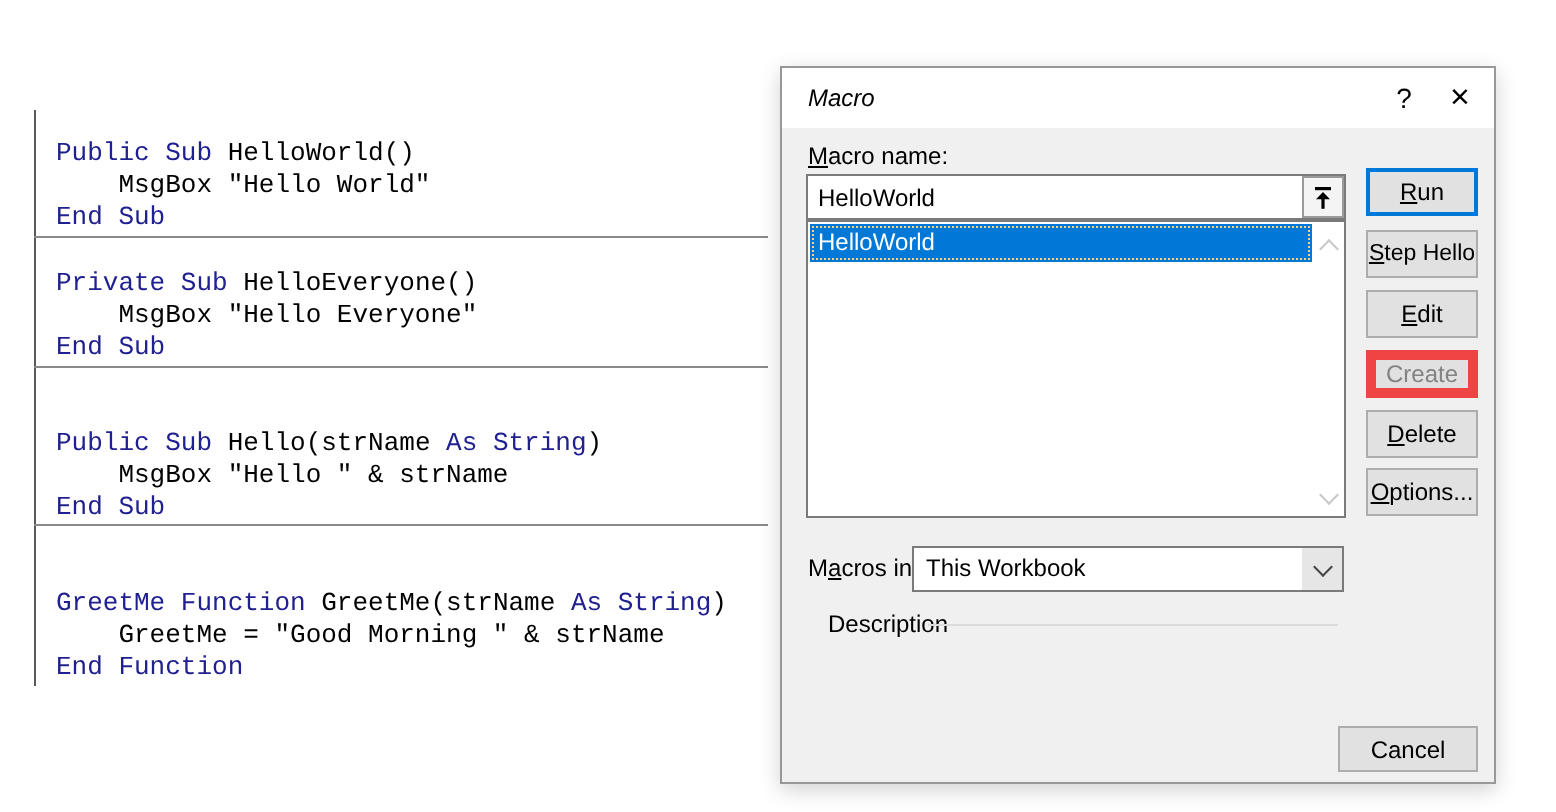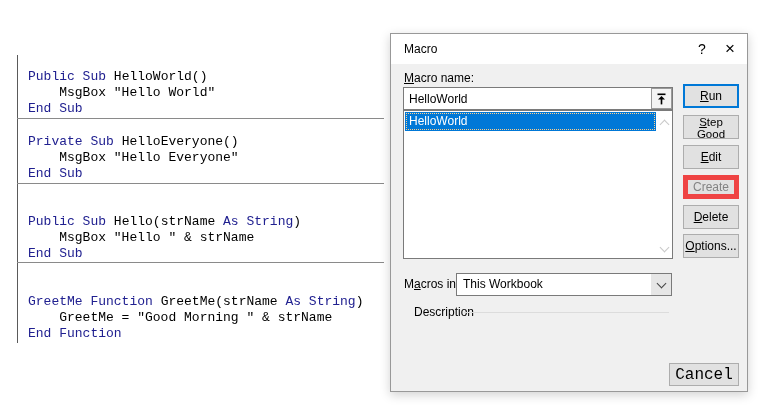--- a/index.html
+++ b/index.html
@@ -13,21 +13,21 @@
   .sep { position:absolute; left:17px; width:367px; height:1px; background:#8a8a8a; }
   .code-block { position:absolute; left:28px; font-family:"Liberation Mono","DejaVu Sans Mono",monospace;
                 font-size:13px; line-height:16px; color:#000; white-space:pre; }
   .code-block .kw { color:#202090;margin-top:46px; }
 
   
   .dialog { position:absolute; left:390px; top:33px; width:358px; height:359px;
             background:#f0f0f0; border:1px solid #989898;
             box-shadow:0 3px 10px rgba(0,0,0,0.18); font-size:12px; color:#000; }
   .titlebar { position:absolute; left:0; top:0; right:0; height:30px; background:#ffffff; }
-  .title { position:absolute; left:13px; top:0; line-height:30px; font-size:12px; }
+  .title { position:absolute; left:13px; top:0; line-height:30px; font-size:12px;font-style:italic; }
   .tb-btn { position:absolute; top:0; height:30px; width:26px; text-align:center; line-height:30px;
             color:#000; cursor:default; }
   .help-btn { right:32px; font-size:14px; }
   .close-btn { right:4px; font-size:17px; }
 
   .lbl { position:absolute; font-size:12px; }
   u.acc { text-decoration:underline; }
 
   .name-input-wrap { position:absolute; left:12px; top:53px; width:270px; height:23px; }
   .name-input { width:100%; height:100%; border:1px solid #7a7a7a; background:#fff;
@@ -55,21 +55,21 @@
 
   .combo { position:absolute; left:65px; top:239px; width:216px; height:23px; background:#fff;
            border:1px solid #7a7a7a; }
   .combo-value { position:absolute; left:6px; top:0; line-height:21px; font-size:12px; }
   .combo-btn { position:absolute; right:0; top:0; width:20px; height:21px; background:#e6e6e6;
                display:flex; align-items:center; justify-content:center; color:#444; }
 
   .desc-line { position:absolute; left:73px; top:278px; width:205px; height:1px; background:#dcdcdc; }
 
   .cancel-btn { position:absolute; left:278px; top:329px; width:70px; height:23px; background:#e1e1e1;
-                border:1px solid #adadad; font-family:Liberation Mono, monospace; font-size:16px;
+                border:1px solid #adadad; font-family:Liberation Sans, sans-serif; font-size:12px;
                 text-align:center; color:#000; }
 </style>
 </head>
 <body>
 
 <div class="stage">
 
   <div class="code-pane">
     <div class="vline"></div>
     <div class="code-block" style="top:69px"><div><span class="kw">Public Sub </span><span>HelloWorld()</span></div><div><span>    MsgBox "Hello World"</span></div><div><span class="kw">End Sub</span></div></div>
@@ -101,21 +101,21 @@
       </span>
     </div>
 
     <div class="macro-list">
       <div class="list-item-selected">HelloWorld</div>
       <span class="scroll-up"><span class="chev up"></span></span>
       <span class="scroll-down"><span class="chev down"></span></span>
     </div>
 
     <button class="act-btn default" style="top:50px;"><u class="acc">R</u><span>un</span></button>
-    <button class="act-btn" style="top:81px; width:56px; font-size:11.5px;"><u class="acc">S</u><span>tep Good</span></button>
+    <button class="act-btn" style="top:81px; width:56px; font-size:11.5px;"><u class="acc">S</u><span>tep Hello</span></button>
     <button class="act-btn" style="top:111px;"><u class="acc">E</u><span>dit</span></button>
     <button class="act-btn disabled" style="top:141px;"><u class="acc"></u><span>Create</span></button>
     <button class="act-btn" style="top:171px;"><u class="acc">D</u><span>elete</span></button>
     <button class="act-btn" style="top:200px;"><u class="acc">O</u><span>ptions...</span></button>
 
     <div class="lbl" style="left:13px; top:243px;"><span>M</span><u class="acc">a</u><span>cros in:</span></div>
 
     <div class="combo">
       <span class="combo-value">This Workbook</span>
       <span class="combo-btn">

